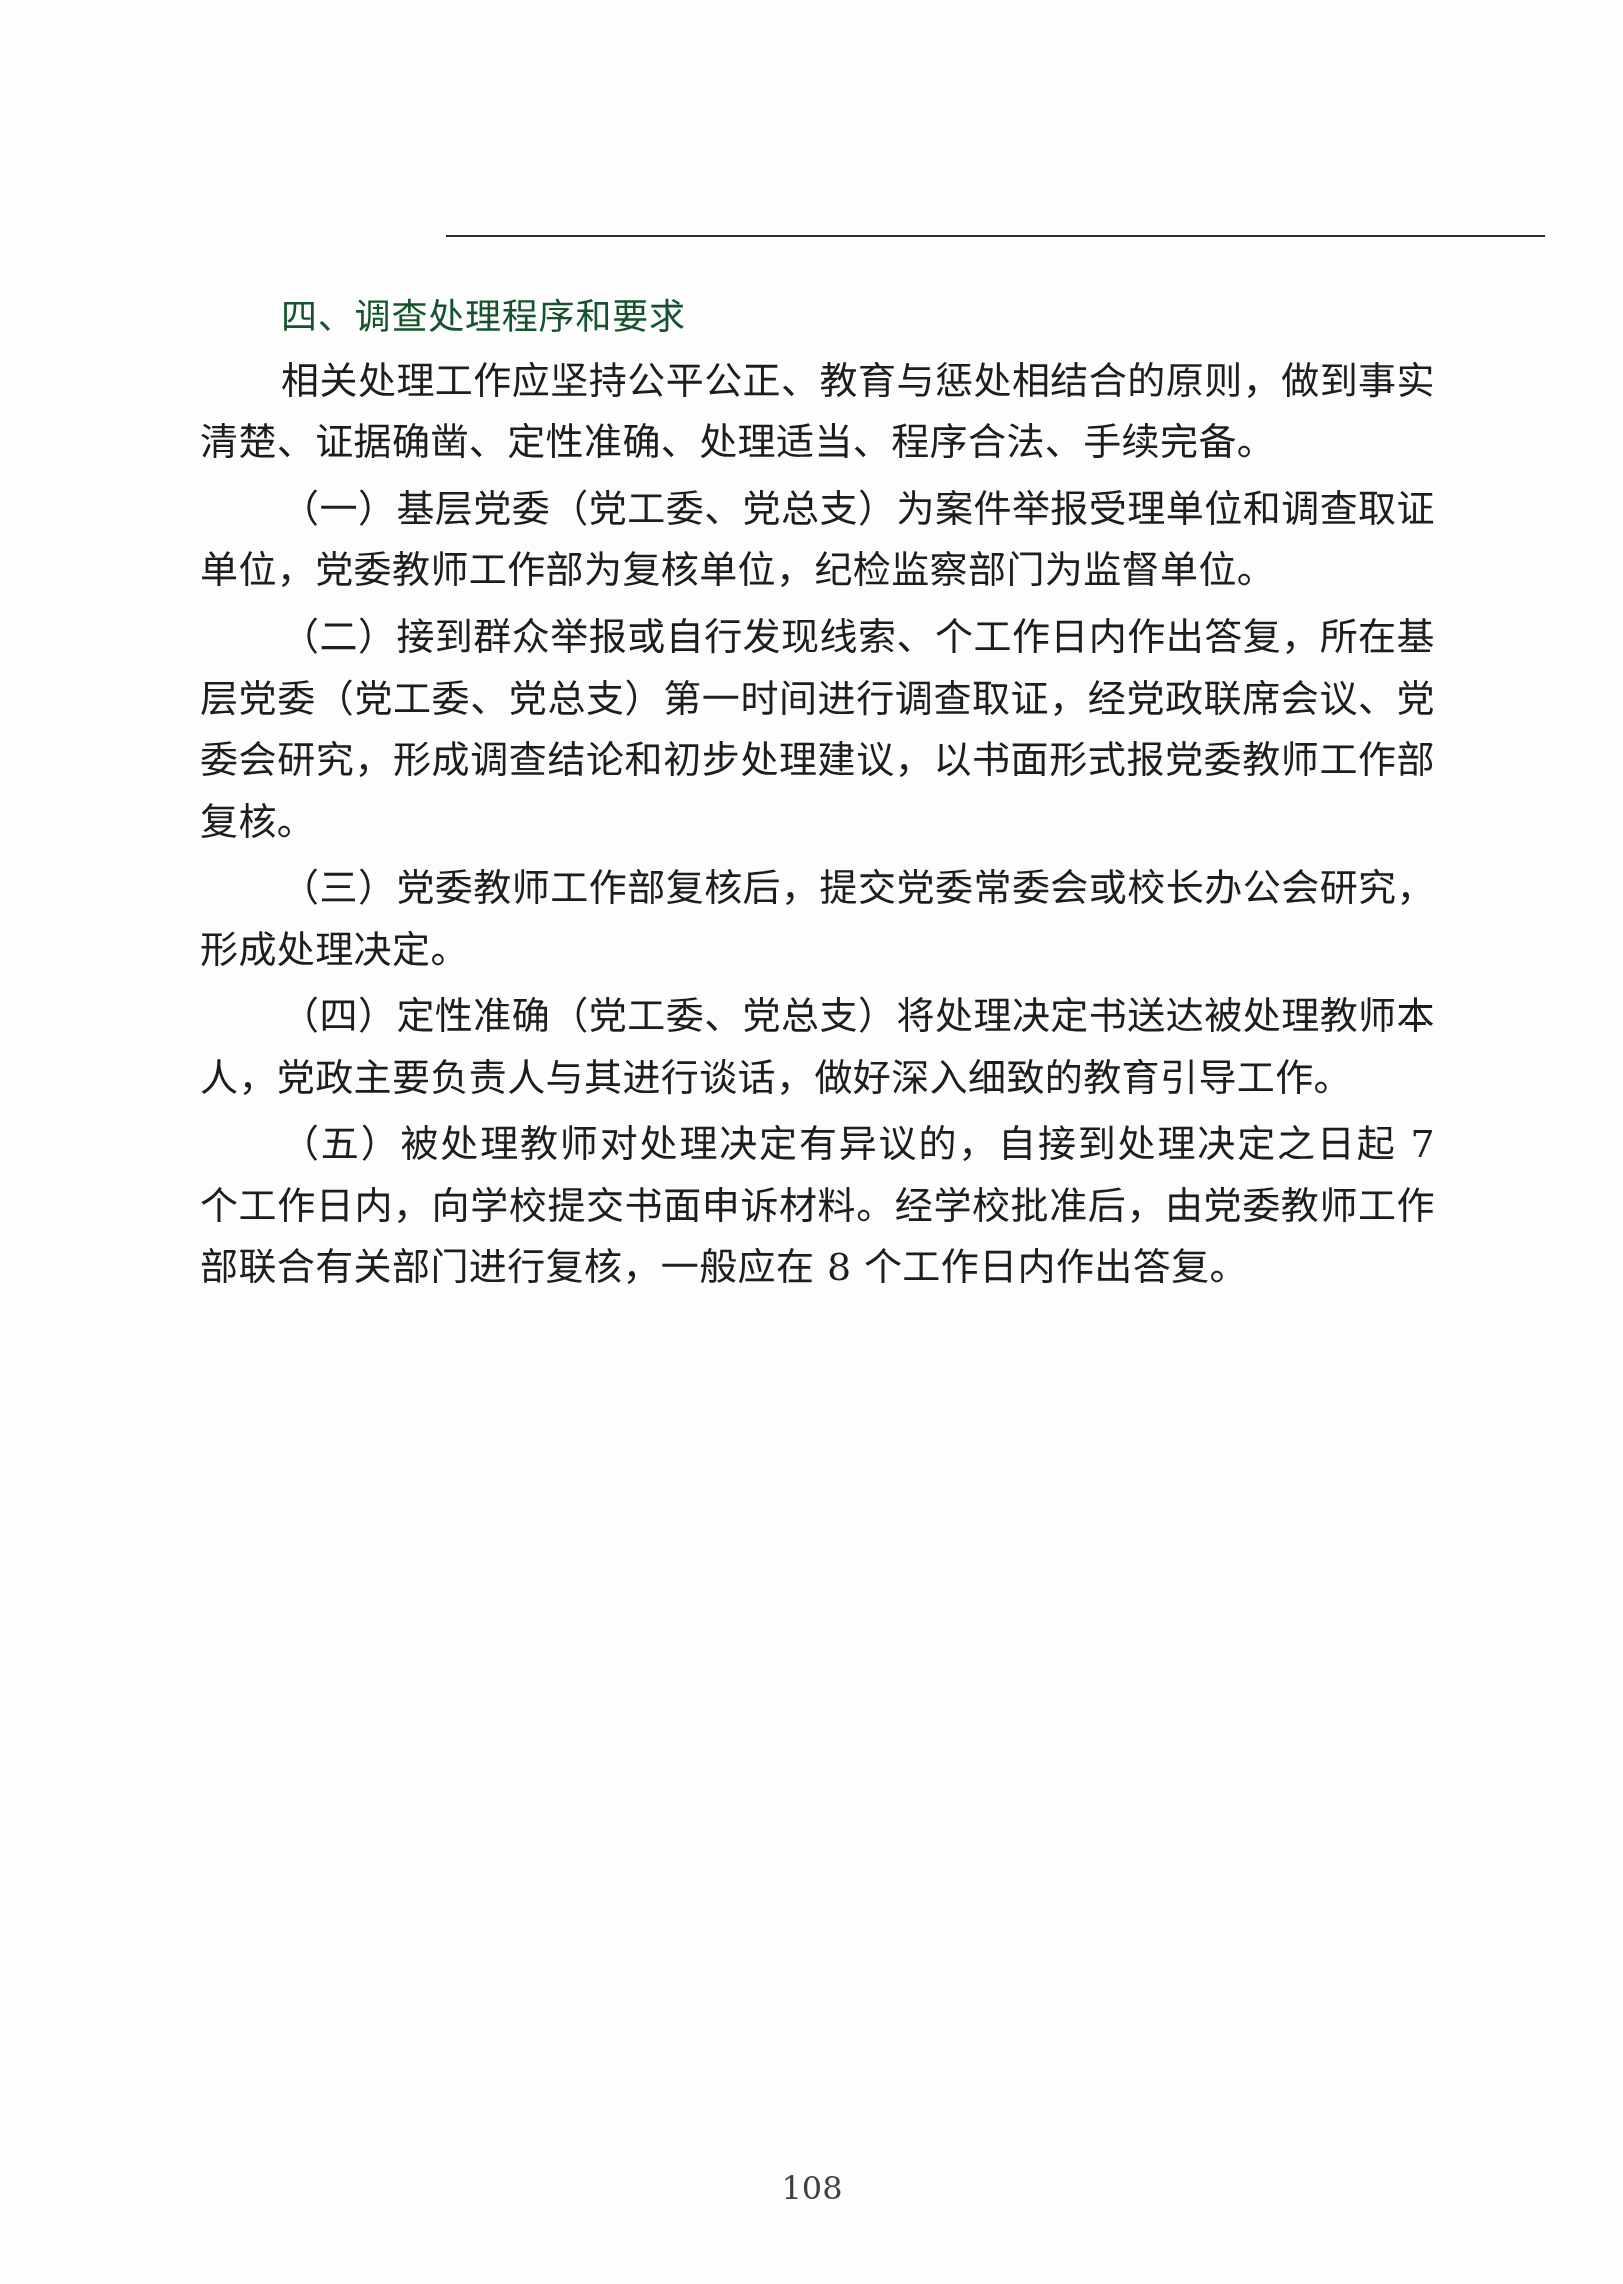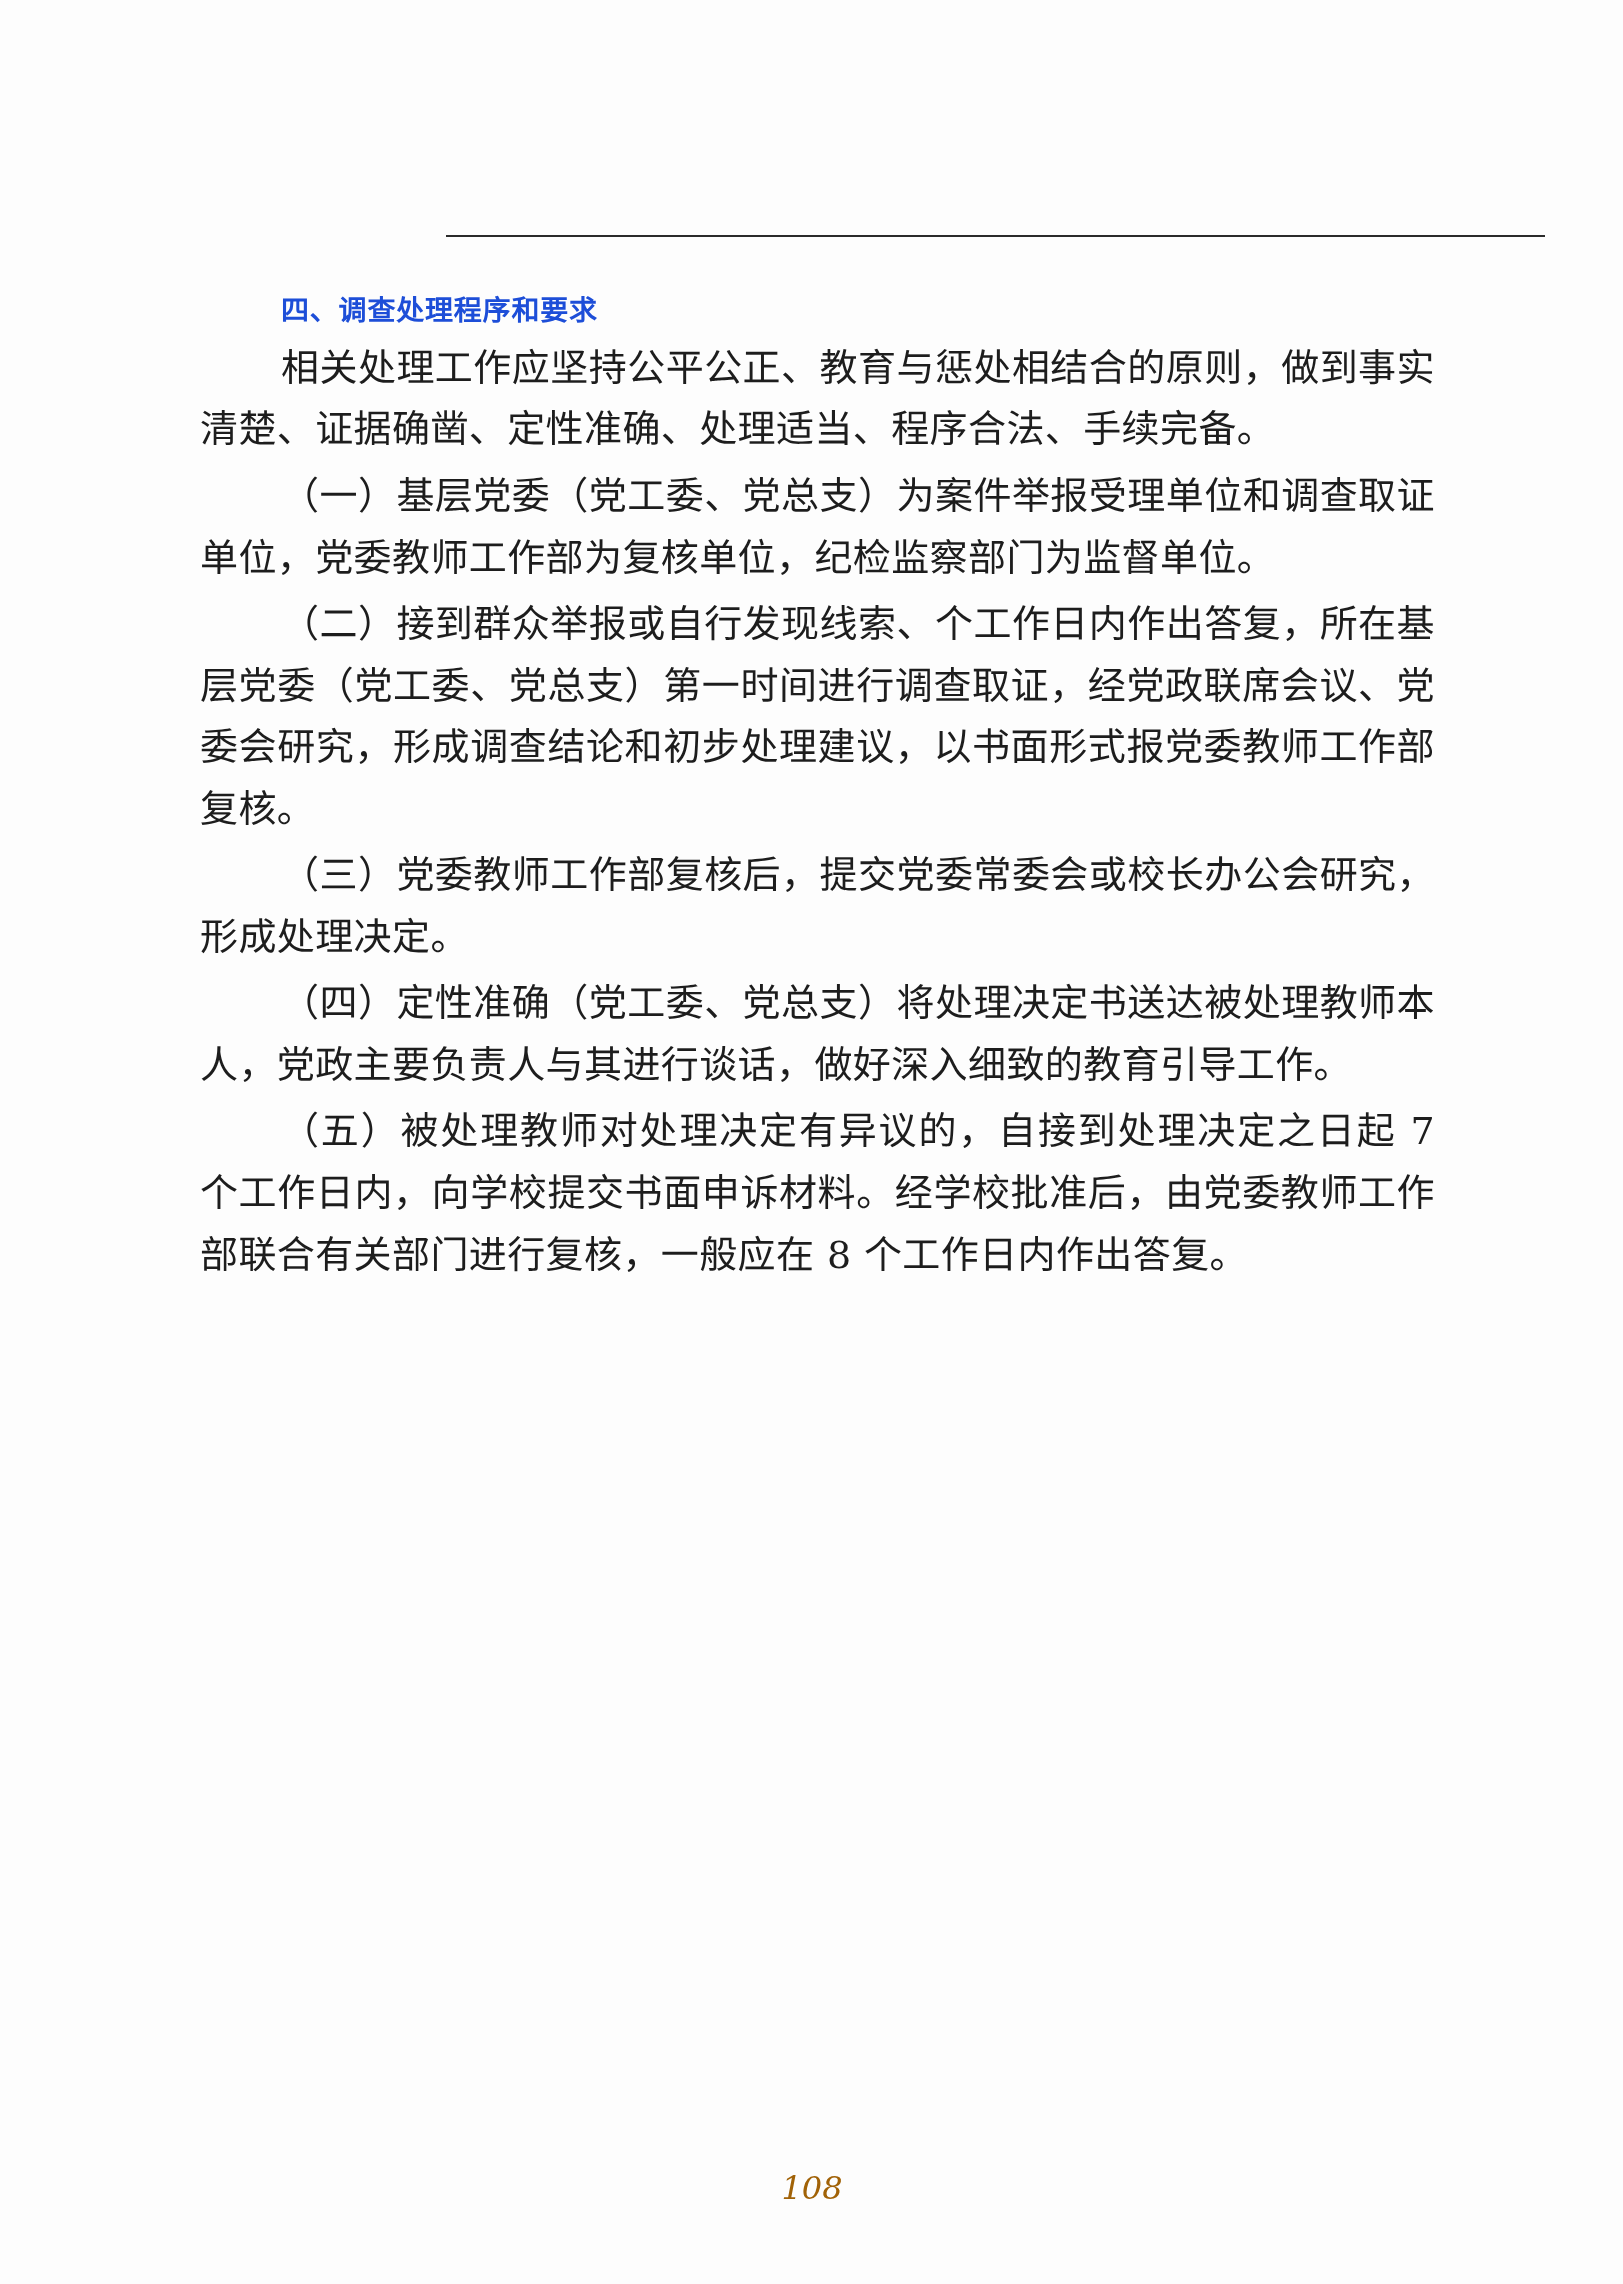--- a/index.html
+++ b/index.html
@@ -49,38 +49,37 @@
     line-height: 1.62;
     letter-spacing: 0.4px;
     text-align: justify;
     text-justify: inter-ideograph;
     margin: 0 0 5px 0;
     text-indent: 81px;
     color: #1d1d1d;
     font-family: "DejaVu Serif", "Liberation Serif", serif;
   }
   .heading {
-    font-size: 28px;
+    font-size: 36px;
     line-height: 1.62;
     margin: 8.5px 0 5px 0;
     text-indent: 81px;
-    font-weight: bold;
+    font-weight: normal;
     letter-spacing: 0.8px;
-    color: #1d4ed8;
+    color: #14532d;
   }
   .page-number {
     position: absolute;
     left: 0;
     top: 2169px;
     width: 1624px;
     text-align: center;
     font-size: 32px;
-    color: #a16207;
+    color: #404040;
     font-family: "DejaVu Serif", "Liberation Serif", serif;
-    font-style: italic;
   }
 </style>
 </head>
 <body>
 
 <div class="page">
   <div class="page-inner">
 
     <div class="header-rule"></div>
 

